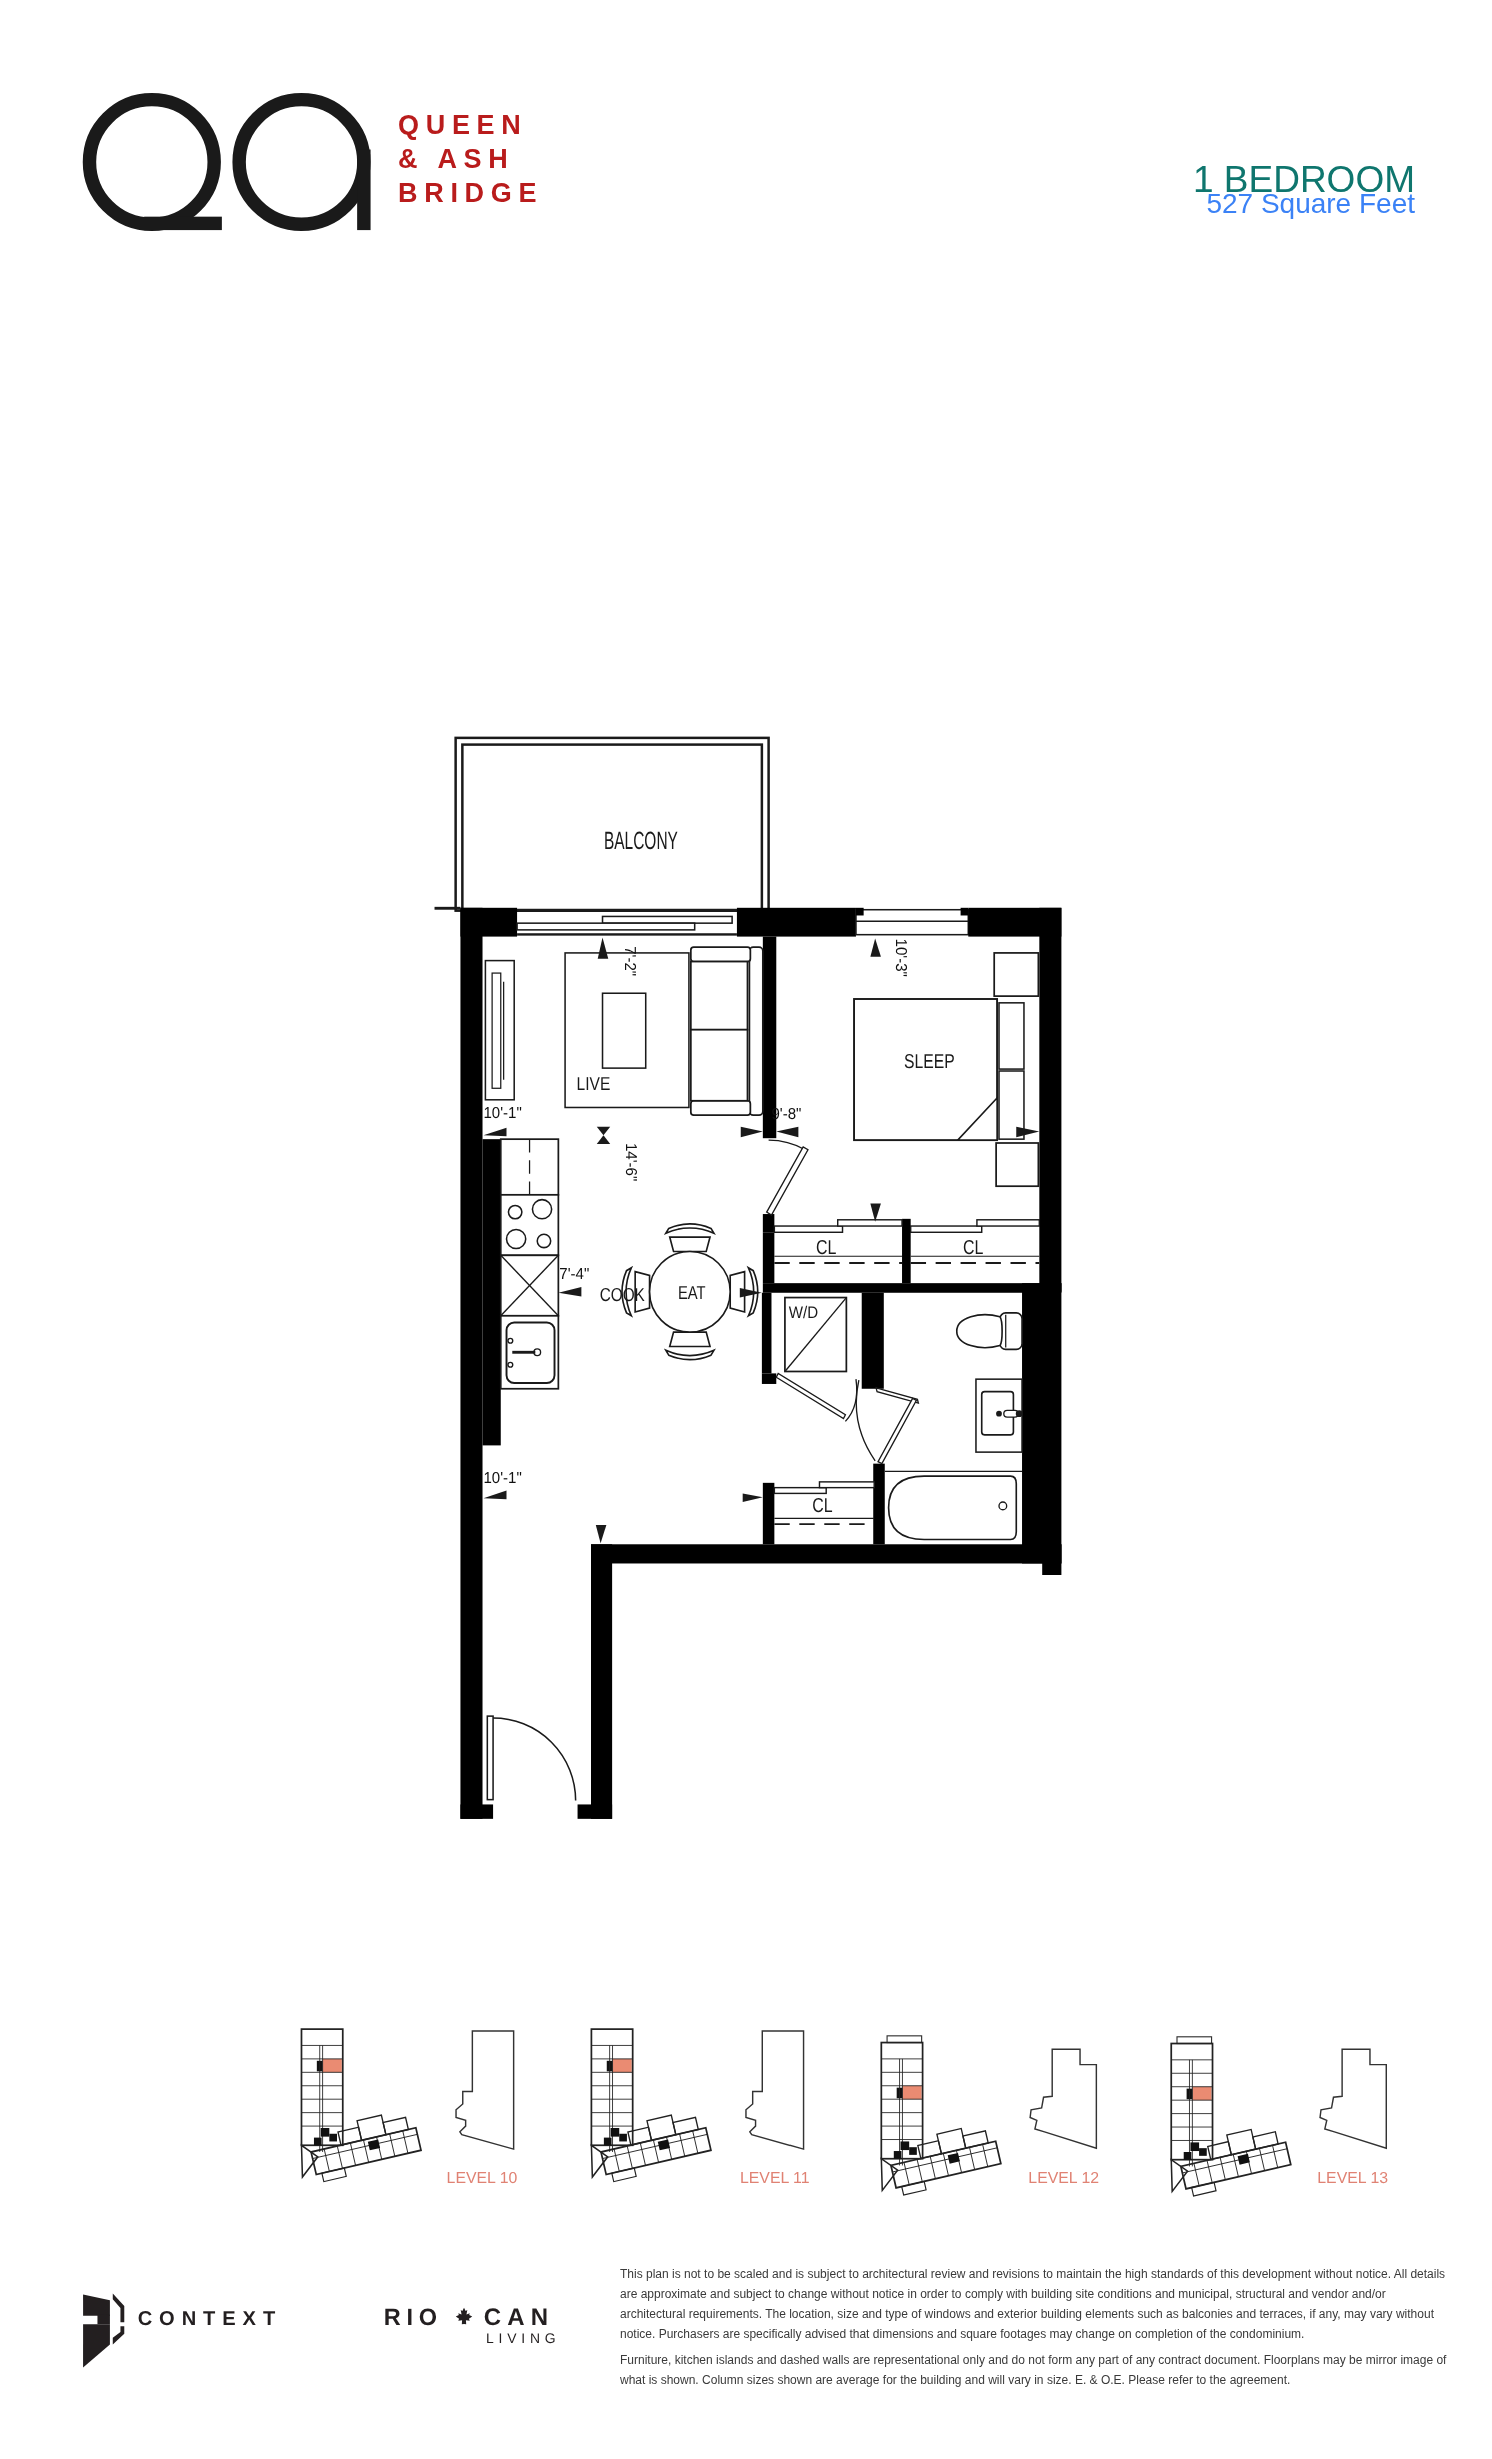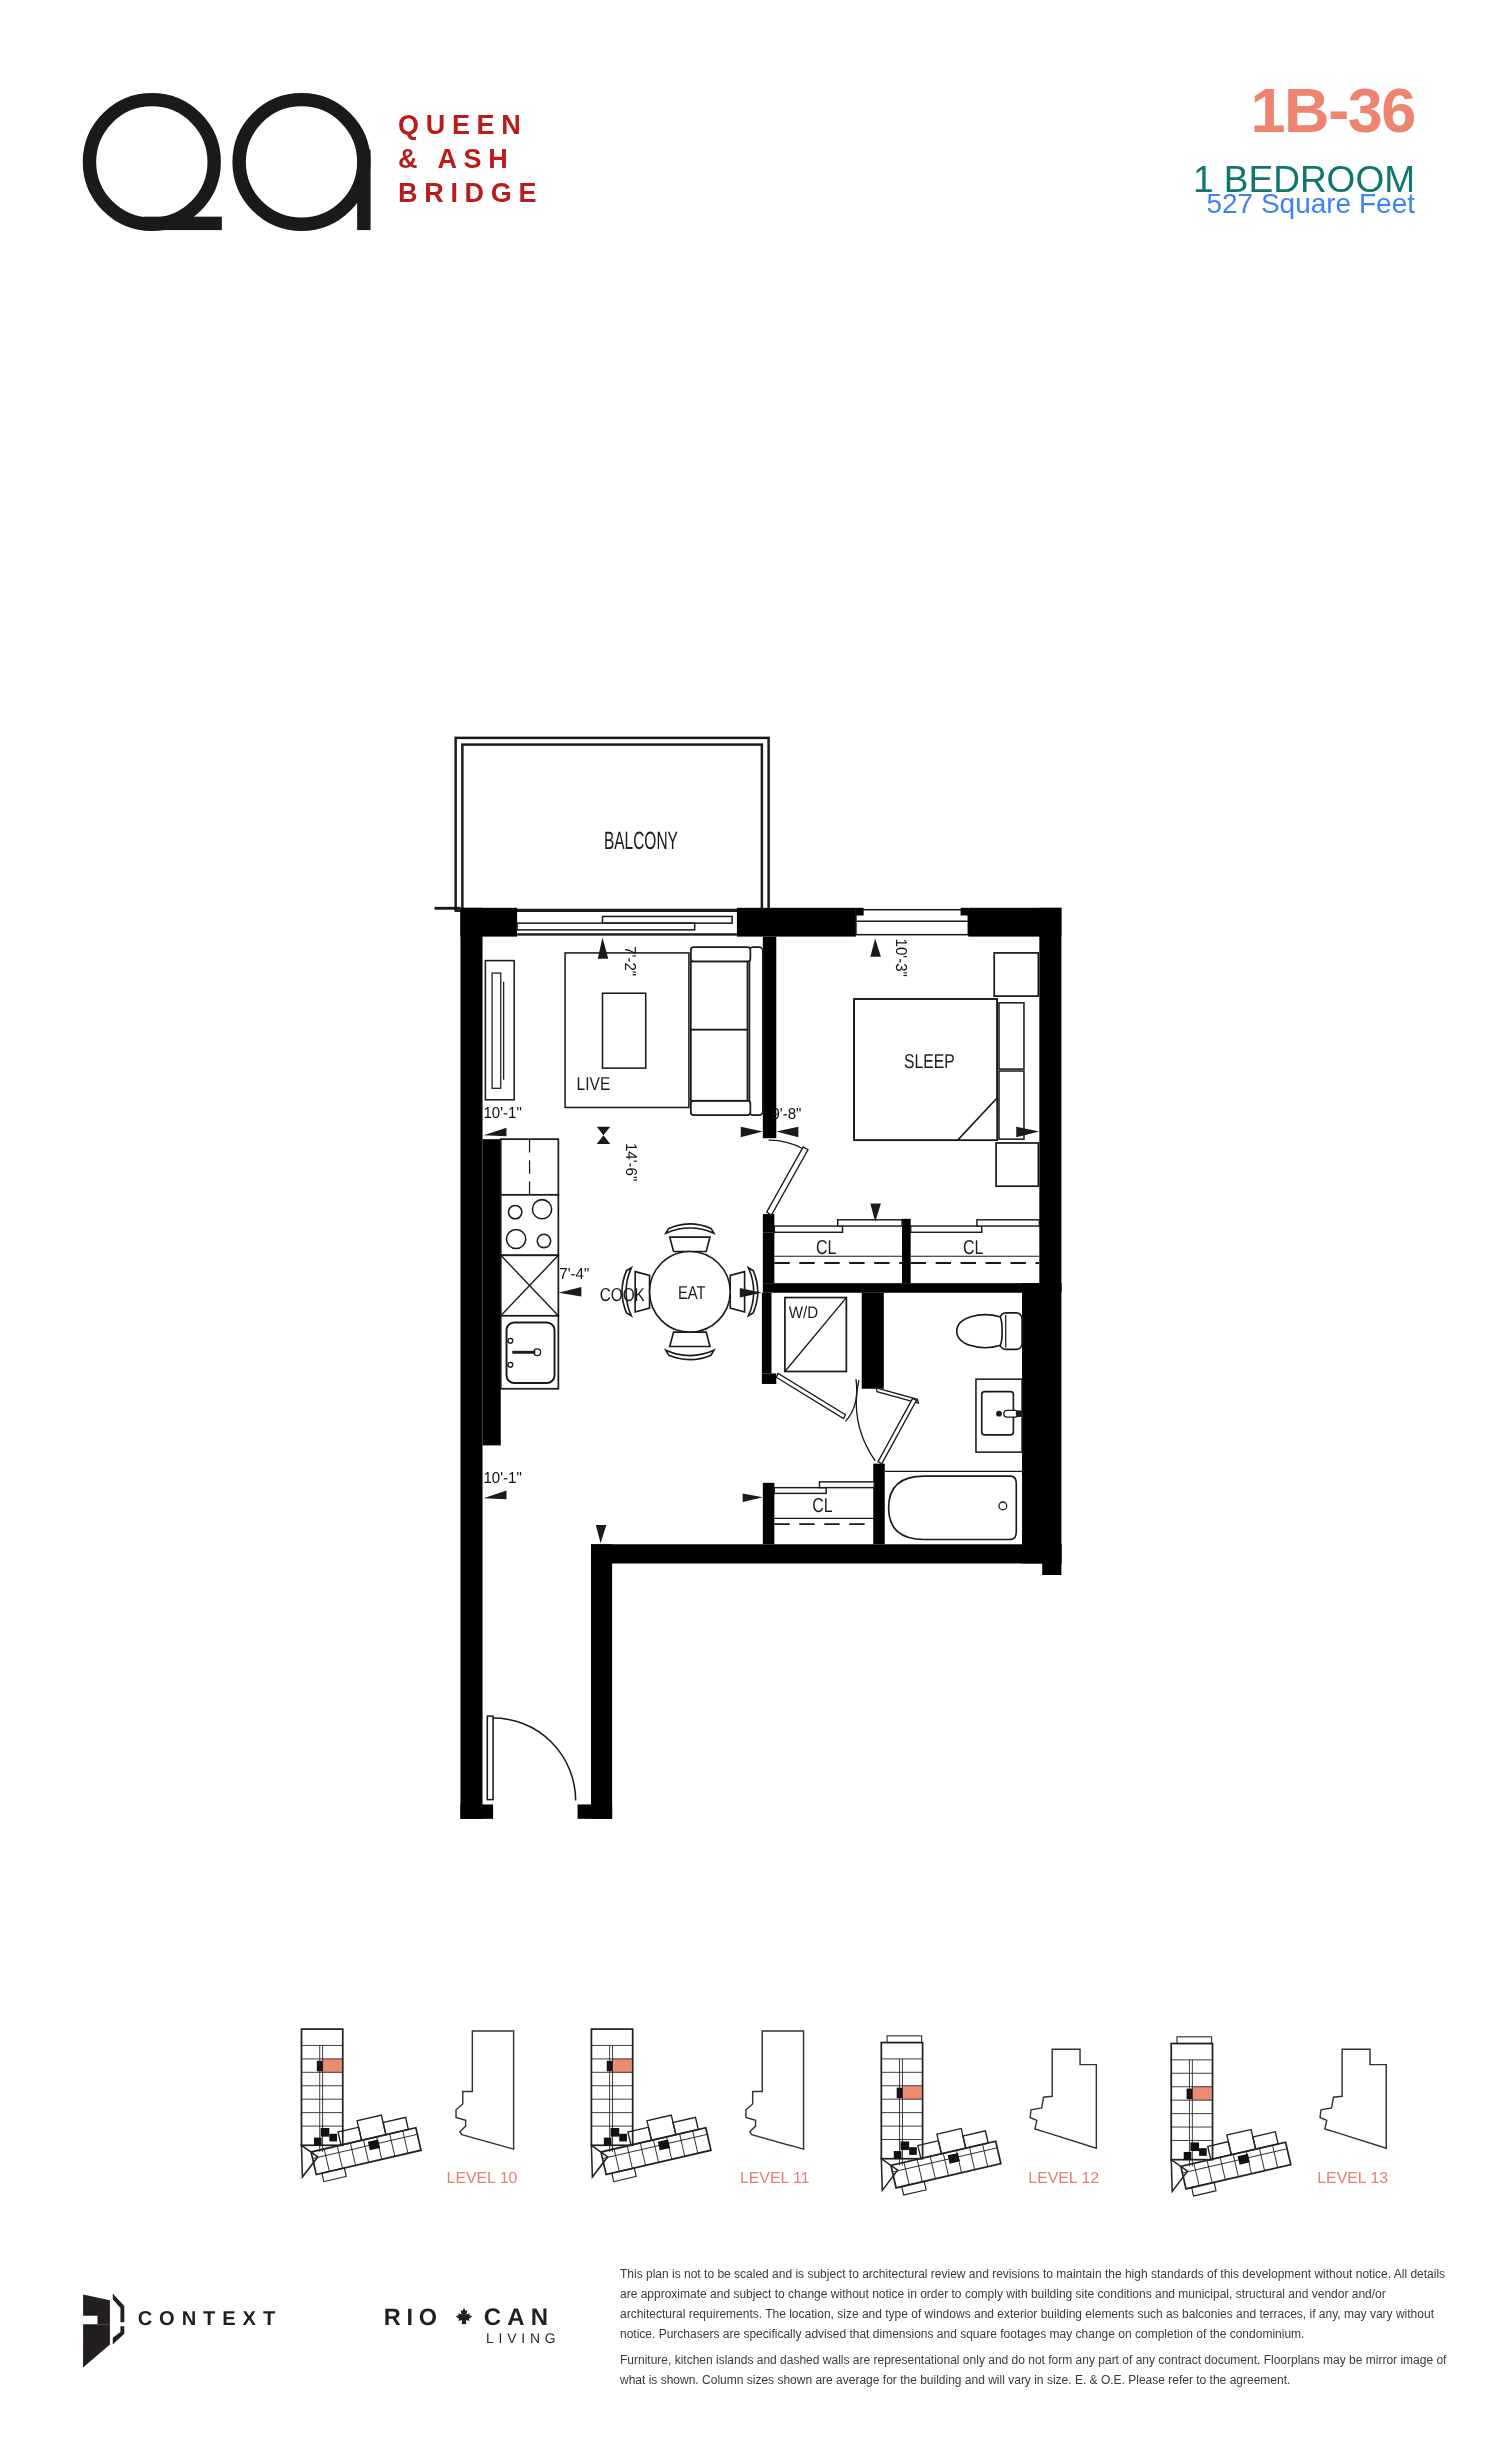--- a/index.html
+++ b/index.html
@@ -18,21 +18,20 @@
     <circle cx="234" cy="83" r="65"></circle>
   </g>
   <g fill="#1a1a1a">
     <rect x="70" y="140" width="81" height="14"></rect>
     <rect x="292" y="70" width="14" height="84"></rect>
   </g>
 </svg>
 
 <div class="abs" style="left:398px;top:108px;font-size:27px;font-weight:bold;letter-spacing:6.7px;color:#b91c1c;line-height:34px;">QUEEN<br>&amp; ASH<br>BRIDGE</div>
 
-<div class="abs" style="left:1031px;top:74px;width:384px;text-align:right;font-size:63px;font-weight:bold;color:#ED8471;letter-spacing:-1.4px;">1B-36</div>
 
 <div class="abs" style="left:1031px;top:159px;width:384px;text-align:right;font-size:37px;color:#0f766e;">1 BEDROOM</div>
 
 <div class="abs" style="left:1031px;top:188px;width:384px;text-align:right;font-size:28px;color:#3b82f6;">527 Square Feet</div>
 
 <svg class="abs" style="left:423px;top:672px" width="672" height="1182" viewBox="440 700 700 1230">
 
 <g fill="none" stroke="#1a1a1a" stroke-width="2.6">
   <rect x="474" y="768" width="326" height="180"></rect>
   <rect x="481" y="775" width="312" height="173"></rect>

